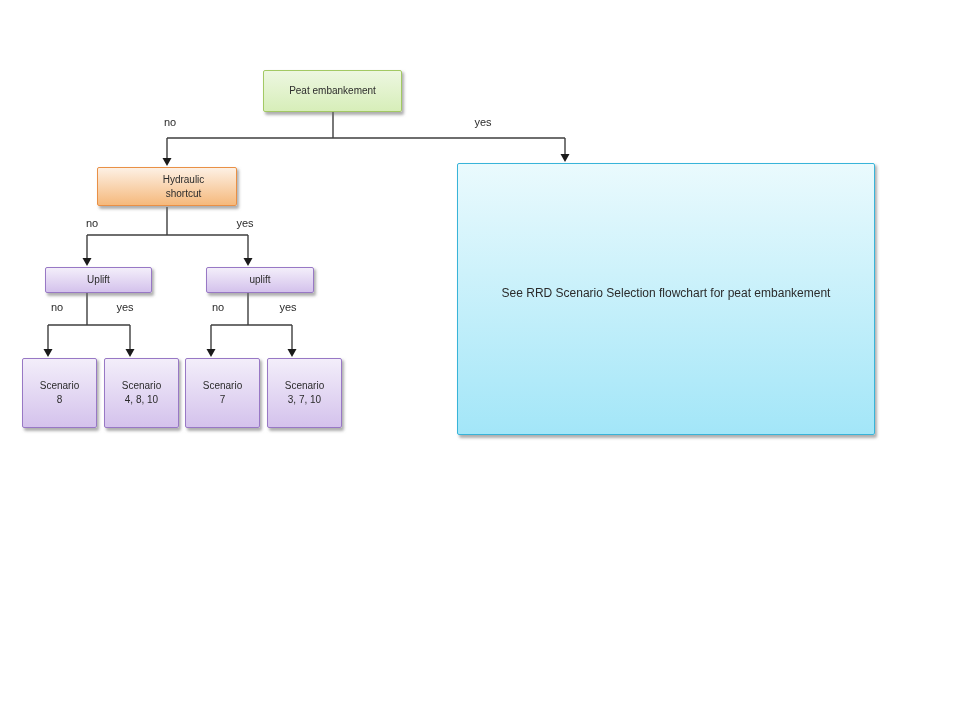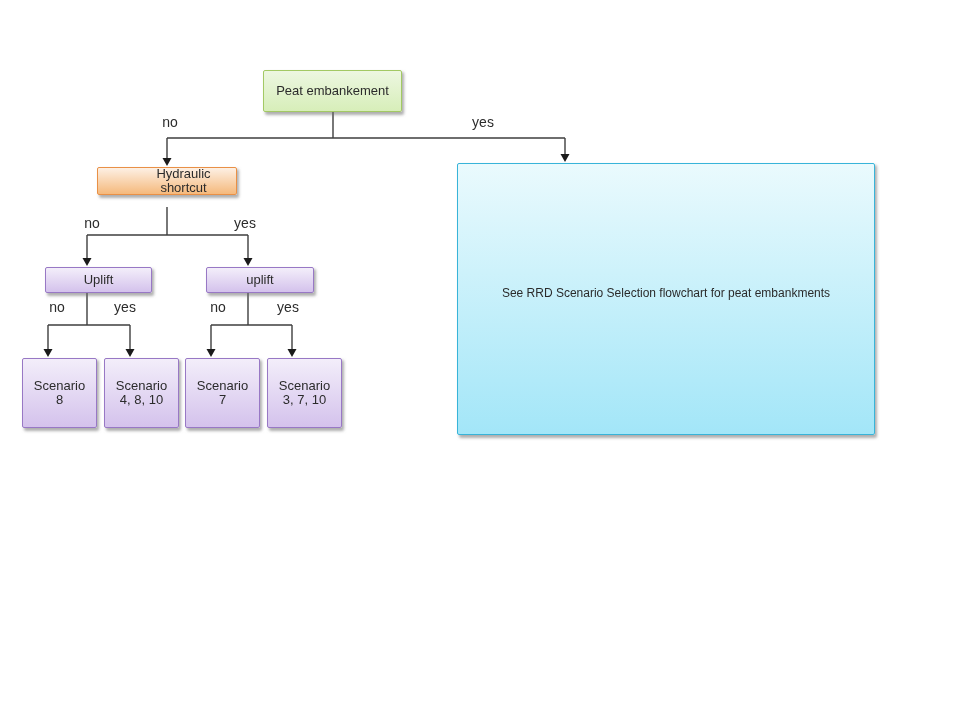--- a/index.html
+++ b/index.html
@@ -30,34 +30,34 @@
   .connectors polygon {
     fill: var(--arrow, #1a1a1a);
     stroke: none;
   }
   .node {
     position: absolute;
     display: flex;
     align-items: center;
     justify-content: center;
     text-align: center;
-    font-size: 13px;
+    font-size: 10px;
     line-height: 14px;
     white-space: pre-line;
     border-radius: 2px;
     box-shadow: 2px 2.5px 3px rgba(110,110,110,0.55);
     box-sizing: border-box;
   }
   .node-green {
     left: 263px; top: 70px; width: 139px; height: 42px;
     background: linear-gradient(to bottom, var(--green-fill-top,#edf7e1), var(--green-fill-bottom,#d7eeb9));
     border: 1.5px solid var(--green-border,#a3c964);
   }
   .node-orange {
-    left: 97px; top: 167px; width: 140px; height: 28px;
+    left: 97px; top: 167px; width: 140px; height: 39px;
     background: linear-gradient(to bottom, var(--orange-fill-top,#fdf0e4), var(--orange-fill-bottom,#f5b97c));
     border: 1.5px solid var(--orange-border,#e99046);
     padding-left: 33px;
   }
   .node-purple {
     background: linear-gradient(to bottom, var(--purple-fill-top,#f3eefa), var(--purple-fill-bottom,#d4c2ec));
     border: 1.5px solid var(--purple-border,#9878c5);
     margin-left: 12px;
   }
   .node-uplift-left  { left: 33px;  top: 267px; width: 107px; height: 26px; }
@@ -76,21 +76,21 @@
   .node-cyan .cyan-text {
     position: absolute;
     left: 0;
     right: 0;
     top: 122px;
     text-align: center;
   }
   .edge-label {
     position: absolute;
     transform: translateX(-50%);
-    font-size: 14px;
+    font-size: 11px;
     line-height: 13px;
     color: var(--text, #2b2b2b);
     white-space: nowrap;
   }
   .el-peat-no       { left: 170px; top: 116px; }
   .el-peat-yes      { left: 483px; top: 116px; }
   .el-hydraulic-no  { left: 92px;  top: 217px; }
   .el-hydraulic-yes { left: 245px; top: 217px; }
   .el-uplift-l-no   { left: 57px;  top: 301px; }
   .el-uplift-l-yes  { left: 125px; top: 301px; }
@@ -137,21 +137,21 @@
   <div class="node node-purple node-scenario-2">Scenario
 4, 8, 10</div>
 
   <div class="node node-purple node-scenario-3">Scenario
 7</div>
 
   <div class="node node-purple node-scenario-4">Scenario
 3, 7, 10</div>
 
   <div class="node node-cyan">
-    <span class="cyan-text">See RRD Scenario Selection flowchart for peat embankments</span>
+    <span class="cyan-text">See RRD Scenario Selection flowchart for peat embankement</span>
   </div>
 
   <span class="edge-label el-peat-no">no</span>
   <span class="edge-label el-peat-yes">yes</span>
   <span class="edge-label el-hydraulic-no">no</span>
   <span class="edge-label el-hydraulic-yes">yes</span>
   <span class="edge-label el-uplift-l-no">no</span>
   <span class="edge-label el-uplift-l-yes">yes</span>
   <span class="edge-label el-uplift-r-no">no</span>
   <span class="edge-label el-uplift-r-yes">yes</span>

